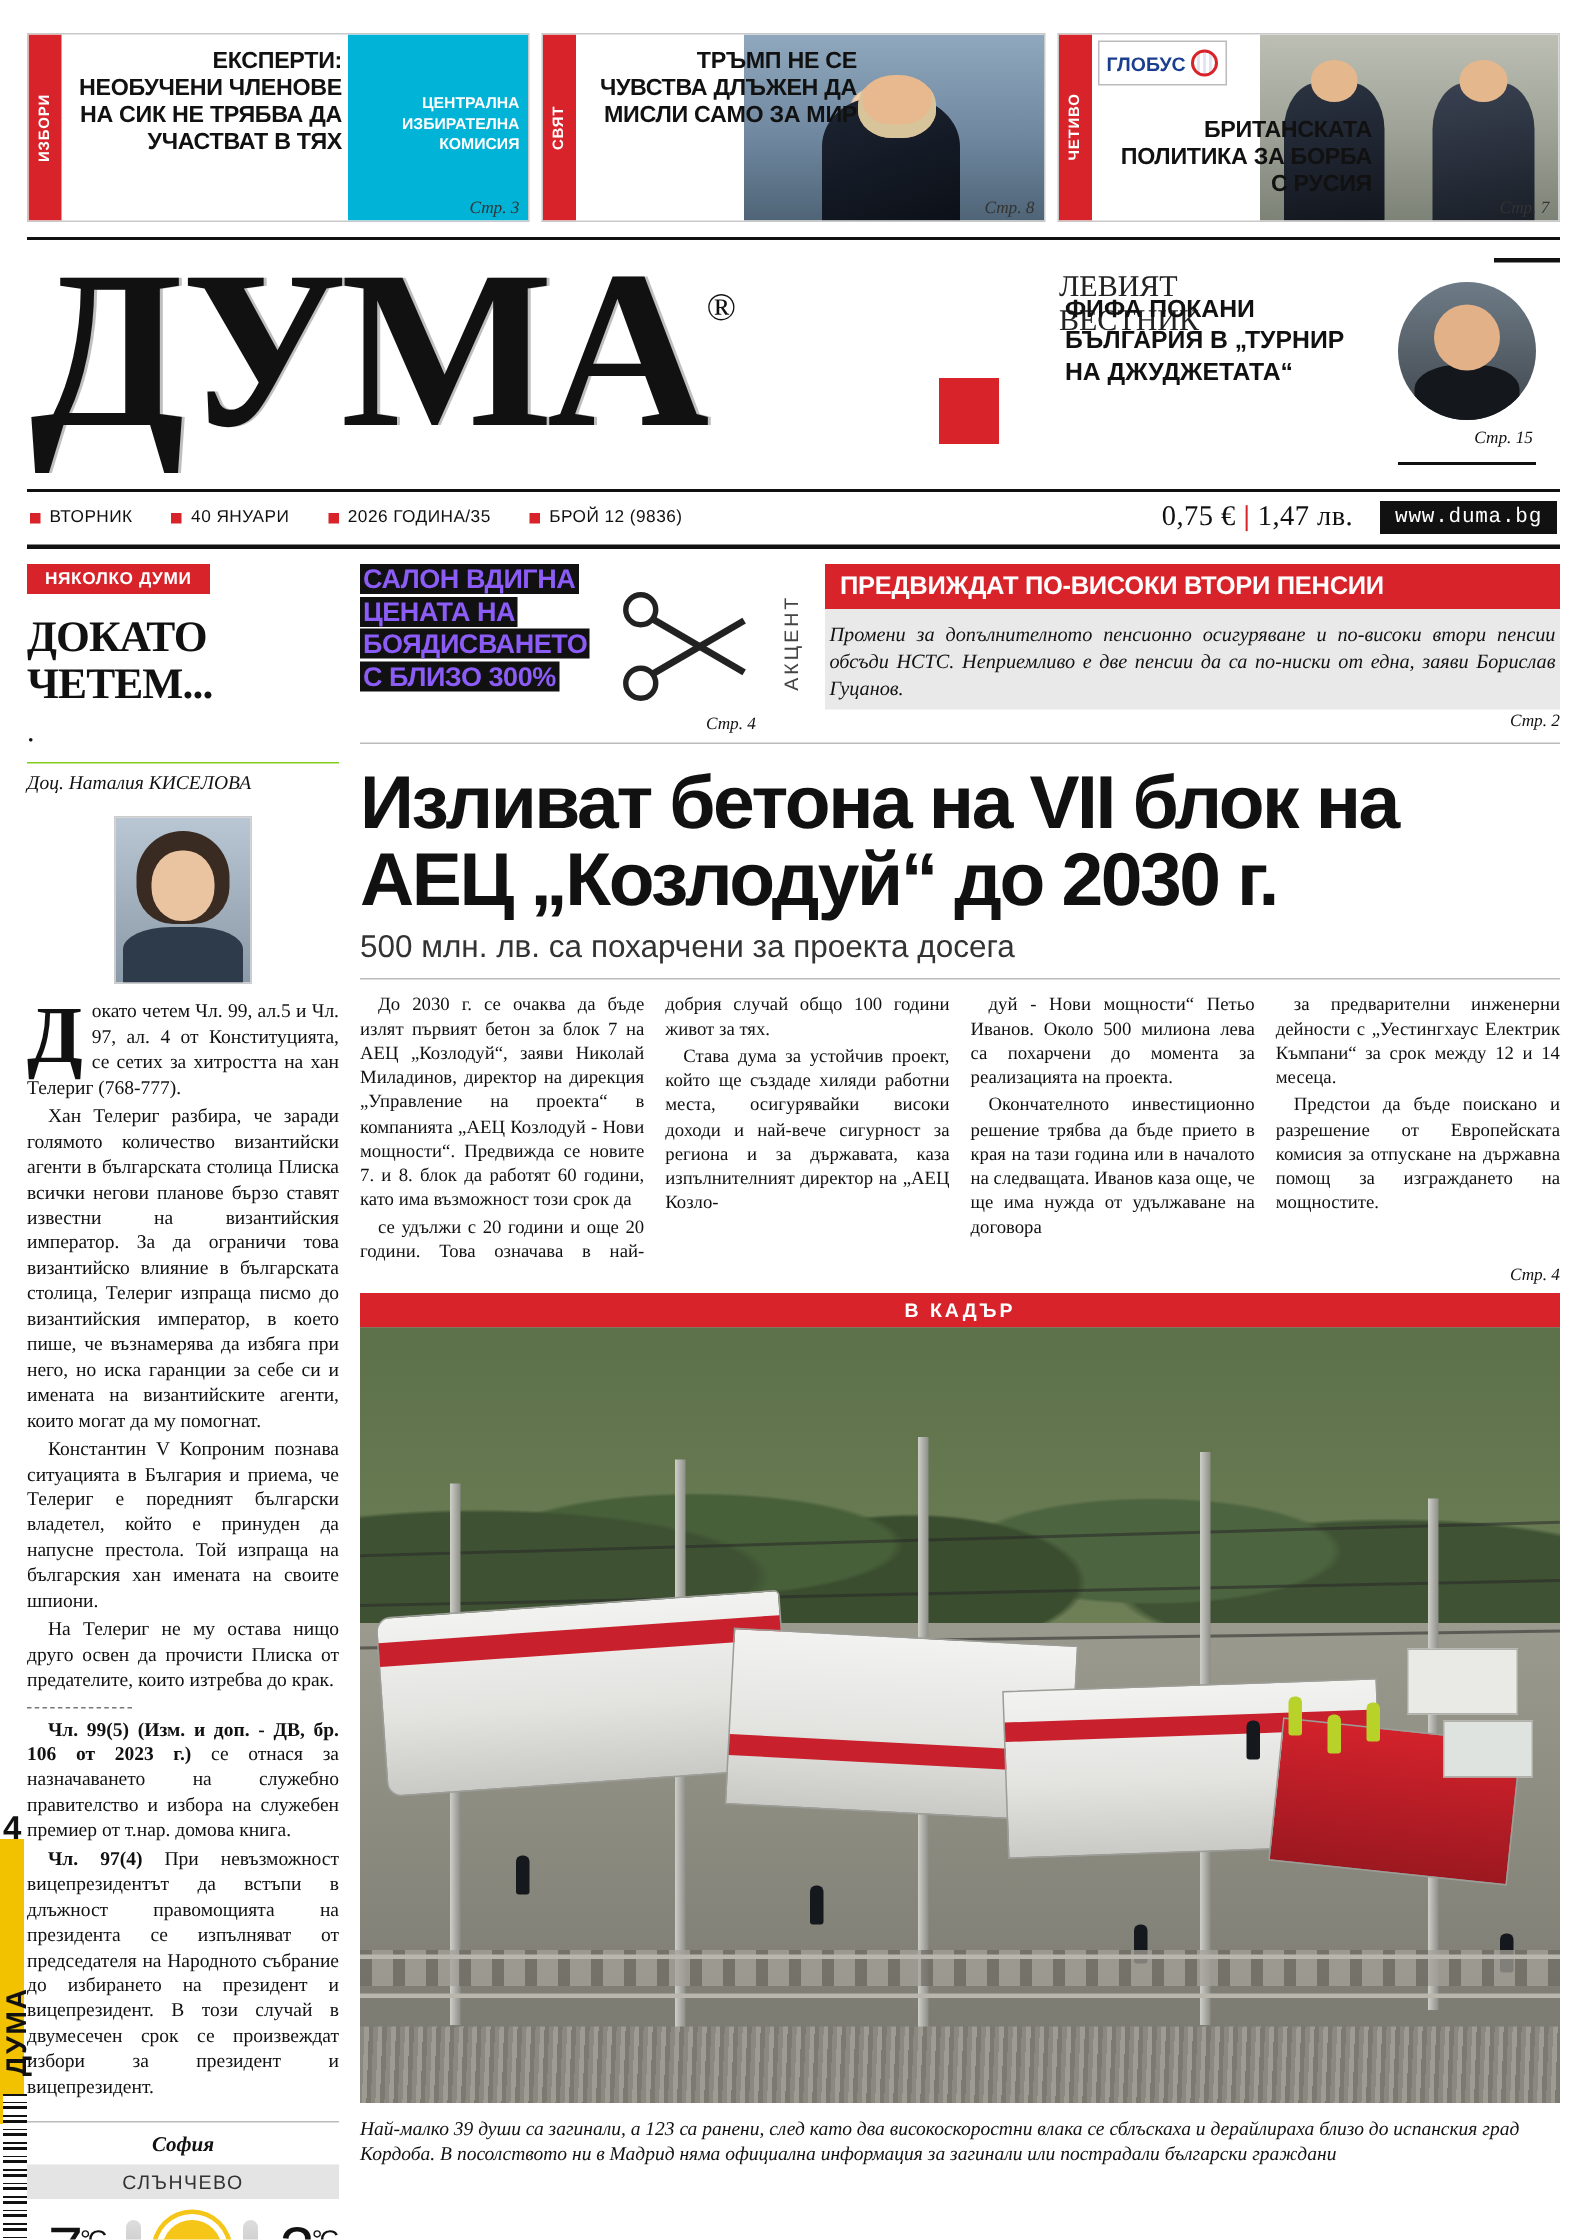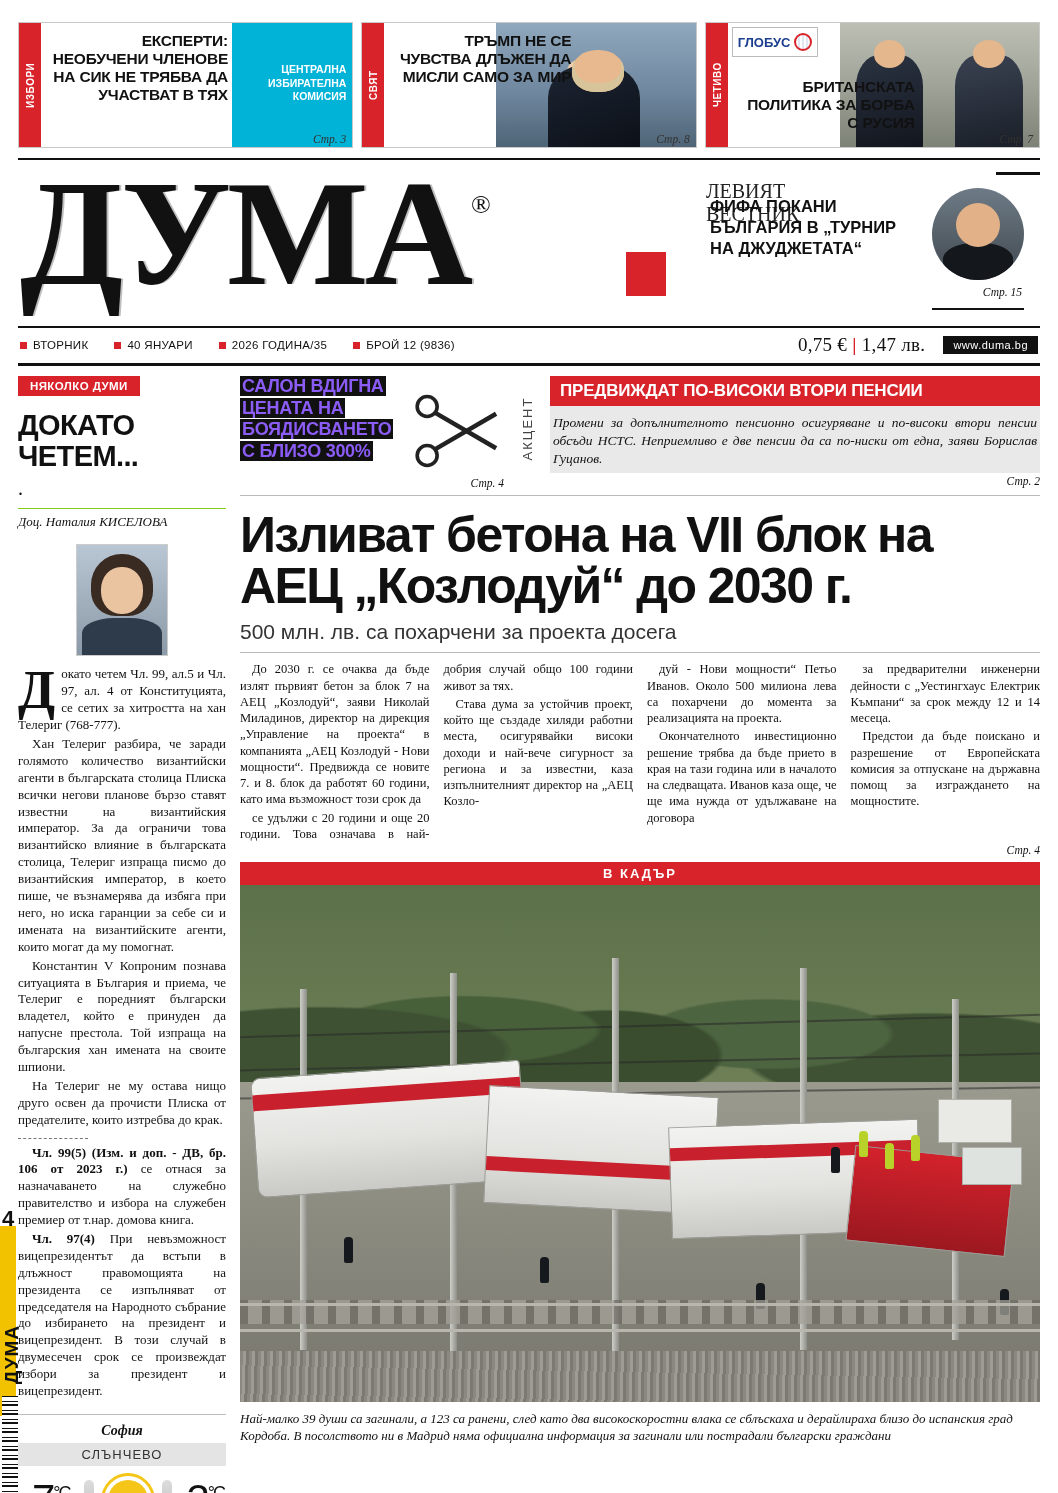--- a/index.html
+++ b/index.html
@@ -251,22 +251,22 @@
   .infobar .price {
     margin-left: auto;
     font-family: "Liberation Serif", serif;
     font-size: 19px;
   }
   .infobar .price .sep { color:#d8232a; font-weight:bold; }
   .site-badge {
     margin-left: 18px;
     background: #111;
     color: #fff;
-    font-family: Liberation Sans, sans-serif;
-    font-size: 11px;
+    font-family: Liberation Mono, monospace;
+    font-size: 14px;
     padding: 3px 10px;
     letter-spacing: .5px;
     text-align: right;
   }
 
   
   .content { display: flex; gap: 14px; margin-top: 10px; }
   .col-left { width: 208px; flex: none; position: relative; }
   .col-main { flex: 1; position: relative; }
 
@@ -274,21 +274,21 @@
     display: inline-block;
     background: #d8232a;
     color: #fff;
     font-family: "Liberation Sans", sans-serif;
     font-weight: bold;
     font-size: 11.5px;
     padding: 4px 12px;
     letter-spacing: .4px;
   }
   .op-title {
-    font-family: Liberation Sans, sans-serif;
+    font-family: Liberation Serif, serif;
     font-weight: bold;
     font-size: 29px;
     line-height: 1.06;
     margin: 14px 0 6px;
     text-transform: uppercase;
     letter-spacing: -.6px;
   }
   .op-dot { font-size: 20px; margin: 0 0 8px; }
   .op-author {
     font-style: italic;
@@ -667,21 +667,21 @@
           </div>
         </div>
       </div>
 
       <h1 class="headline">Изливат бетона на VII блок на АЕЦ „Козлодуй“ до 2030 г.</h1>
       <div class="subhead">500 млн. лв. са похарчени за проекта досега</div>
 
       <div class="cols4">
         <p>До 2030 г. се очаква да бъде излят първият бетон за блок 7 на АЕЦ „Козлодуй“, заяви Николай Миладинов, директор на дирекция „Управление на проекта“ в компанията „АЕЦ Козлодуй - Нови мощности“. Предвижда се новите 7. и 8. блок да работят 60 години, като има възможност този срок да</p>
         <p>се удължи с 20 години и още 20 години. Това означава в най-добрия случай общо 100 години живот за тях.</p>
-        <p>Става дума за устойчив проект, който ще създаде хиляди работни места, осигурявайки високи доходи и най-вече сигурност за региона и за известни, каза изпълнителният директор на „АЕЦ Козло-</p>
+        <p>Става дума за устойчив проект, който ще създаде хиляди работни места, осигурявайки високи доходи и най-вече сигурност за региона и за държавата, каза изпълнителният директор на „АЕЦ Козло-</p>
         <p>дуй - Нови мощности“ Петьо Иванов. Около 500 милиона лева са похарчени до момента за реализацията на проекта.</p>
         <p>Окончателното инвестиционно решение трябва да бъде прието в края на тази година или в началото на следващата. Иванов каза още, че ще има нужда от удължаване на договора</p>
         <p>за предварителни инженерни дейности с „Уестингхаус Електрик Къмпани“ за срок между 12 и 14 месеца.</p>
         <p>Предстои да бъде поискано и разрешение от Европейската комисия за отпускане на държавна помощ за изграждането на мощностите.</p>
       </div>
       <div class="art-page">Стр. 4</div>
 
       <div class="frame-bar">В КАДЪР</div>
 
       <div class="big-photo">

